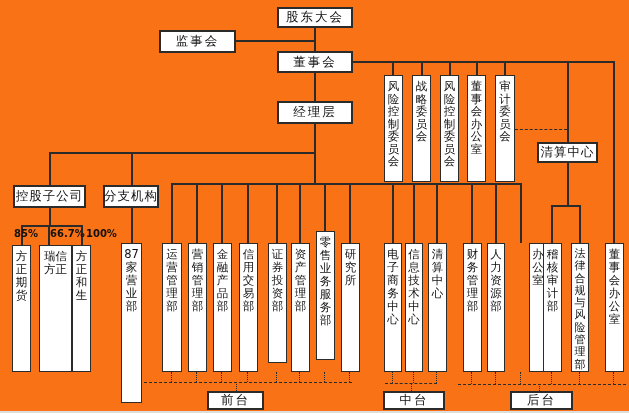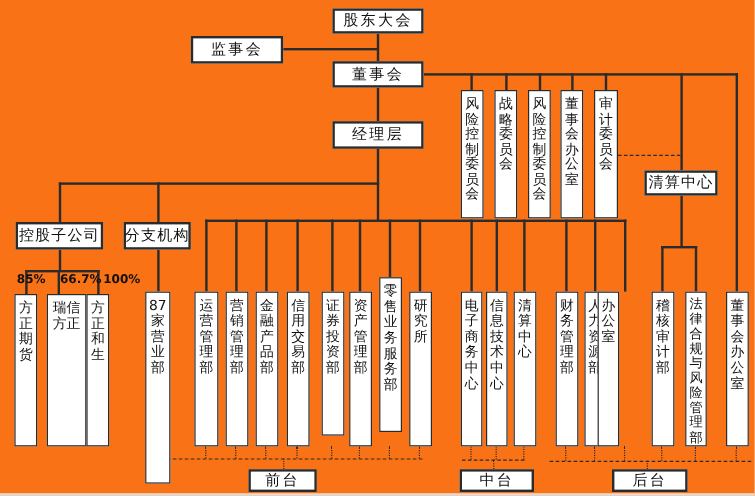--- a/index.html
+++ b/index.html
@@ -141,21 +141,21 @@
   <div class="vbox" style="left:291px;top:243px;width:19px;height:129px">资产管理部</div>
   <div class="vbox" style="left:316px;top:231px;width:19px;height:129px">零售业务服务部</div>
   <div class="vbox" style="left:341px;top:243px;width:19px;height:129px">研究所</div>
 
   <div class="vbox" style="left:384px;top:243px;width:18px;height:129px">电子商务中心</div>
   <div class="vbox" style="left:405px;top:243px;width:18px;height:129px">信息技术中心</div>
   <div class="vbox" style="left:428px;top:243px;width:19px;height:129px">清算中心</div>
 
   <div class="vbox" style="left:463px;top:243px;width:19px;height:129px">财务管理部</div>
   <div class="vbox" style="left:487px;top:243px;width:18px;height:129px">人力资源部</div>
-  <div class="vbox" style="left:498px;top:243px;width:18px;height:129px">办公室</div>
+  <div class="vbox" style="left:529px;top:243px;width:18px;height:129px">办公室</div>
   <div class="vbox" style="left:543px;top:243px;width:19px;height:129px">稽核审计部</div>
   <div class="vbox tight" style="left:571px;top:243px;width:18px;height:129px">法律合规与风险管理部</div>
   <div class="vbox" style="left:605px;top:243px;width:19px;height:129px">董事会办公室</div>
 
   <div class="hbox" style="left:207px;top:391px;width:57px;height:19px">
       <span>前台</span>
     </div>
   <div class="hbox" style="left:383px;top:391px;width:62px;height:19px">
       <span>中台</span>
     </div>

